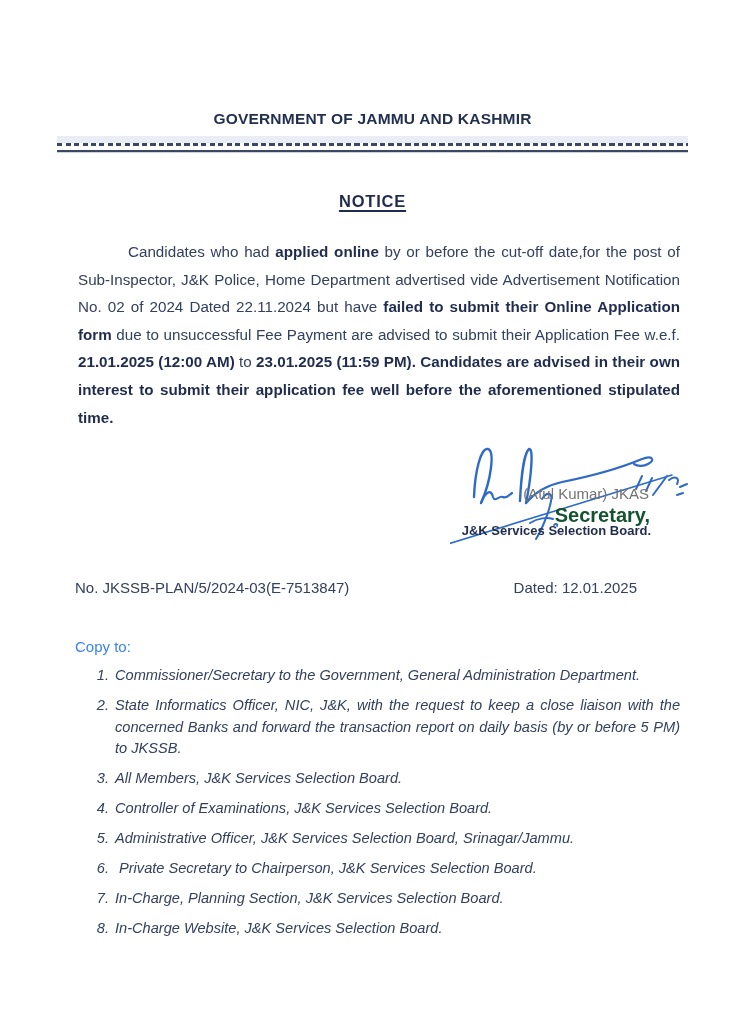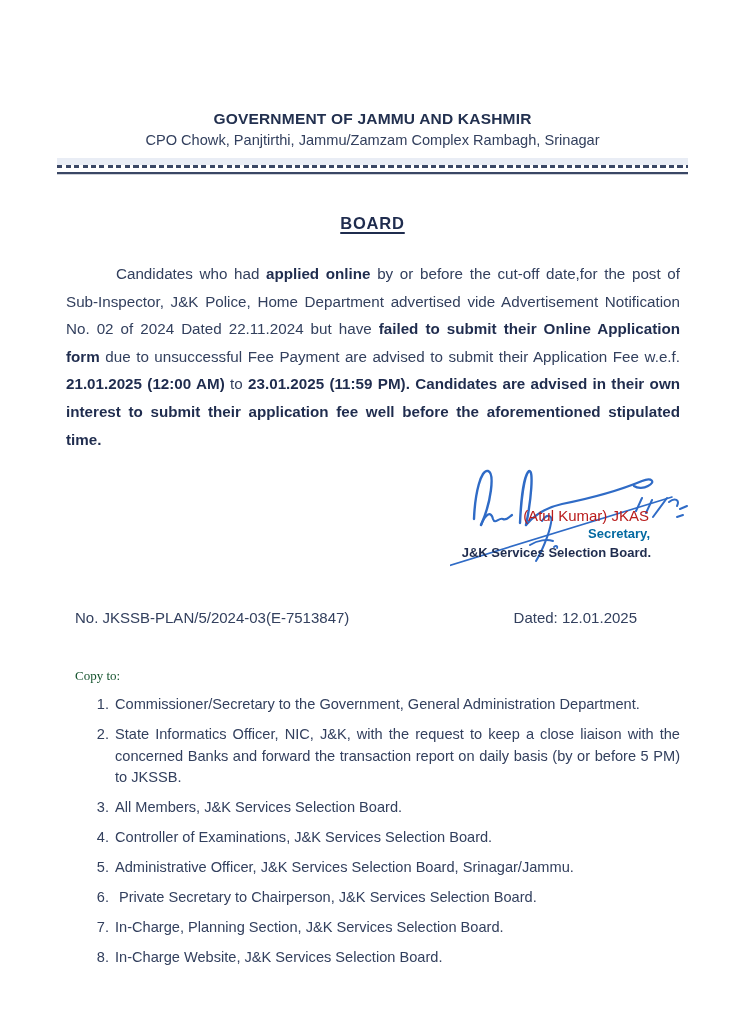--- a/index.html
+++ b/index.html
@@ -24,56 +24,55 @@
   .sep .dashes { height:3px; background:repeating-linear-gradient(90deg,#3a4765 0 5px,transparent 5px 8.5px); }
   .sep .solid { height:2px; background:#3a4765; margin-top:4px; box-shadow:0 1px 0 rgba(58,71,101,.25); }
   
   .notice-title {
     margin-top:40px; text-align:center;
     font-weight:bold; font-size:16.5px; letter-spacing:0.8px; color:#1f2c4e;
     text-decoration:underline; text-underline-offset:3px; text-decoration-thickness:2px;
   }
   
   .body-para {
-    margin:27px 0 0 1px;
+    margin:27px 0 0 13px;
     font-size:15.2px; line-height:27.6px;
     text-align:justify; text-indent:50px;
     color:#33405e;
   }
   .body-para b { color:#1f2c4e; }
   
   .sig-block { position:relative; height:116px; margin-top:4px; }
   .sig-ink { position:absolute; right:-14px; top:-2px; width:244px; height:120px; }
-  .sig-name  { position:absolute; right:31px; top:50px;  font-size:15px; color:#b91c1c;text-align:right; }
-  .sig-title { position:absolute; right:30px; top:69px;  font-size:13px; font-weight:bold; color:#0369a1; }
+  .sig-name  { position:absolute; right:31px; top:50px;  font-size:15px; color:#737373;text-align:right; }
+  .sig-title { position:absolute; right:30px; top:69px;  font-size:20px; font-weight:bold; color:#14532d; }
   .sig-org   { position:absolute; right:29px; top:88px;  font-size:13px; font-weight:bold; color:#1f2c4e; }
   
-  .ref-row { display:flex; justify-content:space-between; margin-top:36px; padding:0 43px 0 10px; font-size:15px; color:#33405e; }
+  .ref-row { display:flex; justify-content:space-between; margin-top:28px; padding:0 43px 0 10px; font-size:15px; color:#33405e; }
   
-  .copy-label { margin-top:42px; padding-left:10px; font-size:13px; color:#14532d;font-family:Liberation Serif, serif; }
-  .copy-list { margin:10px 0 0 0; padding:0 0 0 48px; font-size:14.6px; line-height:21.5px; color:#33405e; }
+  .copy-label { margin-top:42px; padding-left:10px; font-size:15px; color:#3b82f6; }
+  .copy-list { margin:10px 0 0 0; padding:0 0 0 48px; font-size:14.6px; line-height:21.5px; color:#33405e;font-style:italic; }
   .copy-list li { margin-bottom:8.5px; text-align:justify; padding-left:2px; }
   .copy-list li:nth-child(6) { text-indent:4px; }
   .copy-list li:nth-child(8) { margin-top:6px; }
 </style>
 </head>
 <body>
 
 <div class="page">
 
   <div class="hdr-line">GOVERNMENT OF JAMMU AND KASHMIR</div>
-  <div class="hdr-address">CPO Chowk, Panjtirthi, Jammu/Zamzam Complex Rambagh, Srinagar</div>
 
   <div class="sep">
     <div class="band"></div>
     <div class="dashes"></div>
     <div class="solid"></div>
   </div>
 
-  <div class="notice-title">BOARD</div>
+  <div class="notice-title">NOTICE</div>
 
   <p class="body-para"><span>Candidates who had </span><b>applied online</b><span> by or before the cut-off date,for the post of Sub-Inspector, J&amp;K Police, Home Department advertised vide Advertisement Notification No. 02 of 2024 Dated 22.11.2024 but have </span><b>failed to submit their Online Application form</b><span> due to unsuccessful Fee Payment are advised to submit their Application Fee w.e.f. </span><b>21.01.2025 (12:00 AM)</b><span> to </span><b>23.01.2025 (11:59 PM).</b><span> </span><b>Candidates are advised in their own interest to submit their application fee well before the aforementioned stipulated time.</b></p>
 
   <div class="sig-block">
     <svg class="sig-ink" viewBox="0 0 244 120">
       <g fill="none" stroke="#2f6bc6" stroke-linecap="round" stroke-linejoin="round">
 
         <path stroke-width="2.4" d="M 24,64 C 25,38 31,14 38,16 C 45,18 41,48 31,70"></path>
 
         <path stroke-width="2.2" d="M 31,70 C 36,58 41,56 43,64 C 45,70 49,62 53,64 C 56,66 59,62 62,60"></path>

